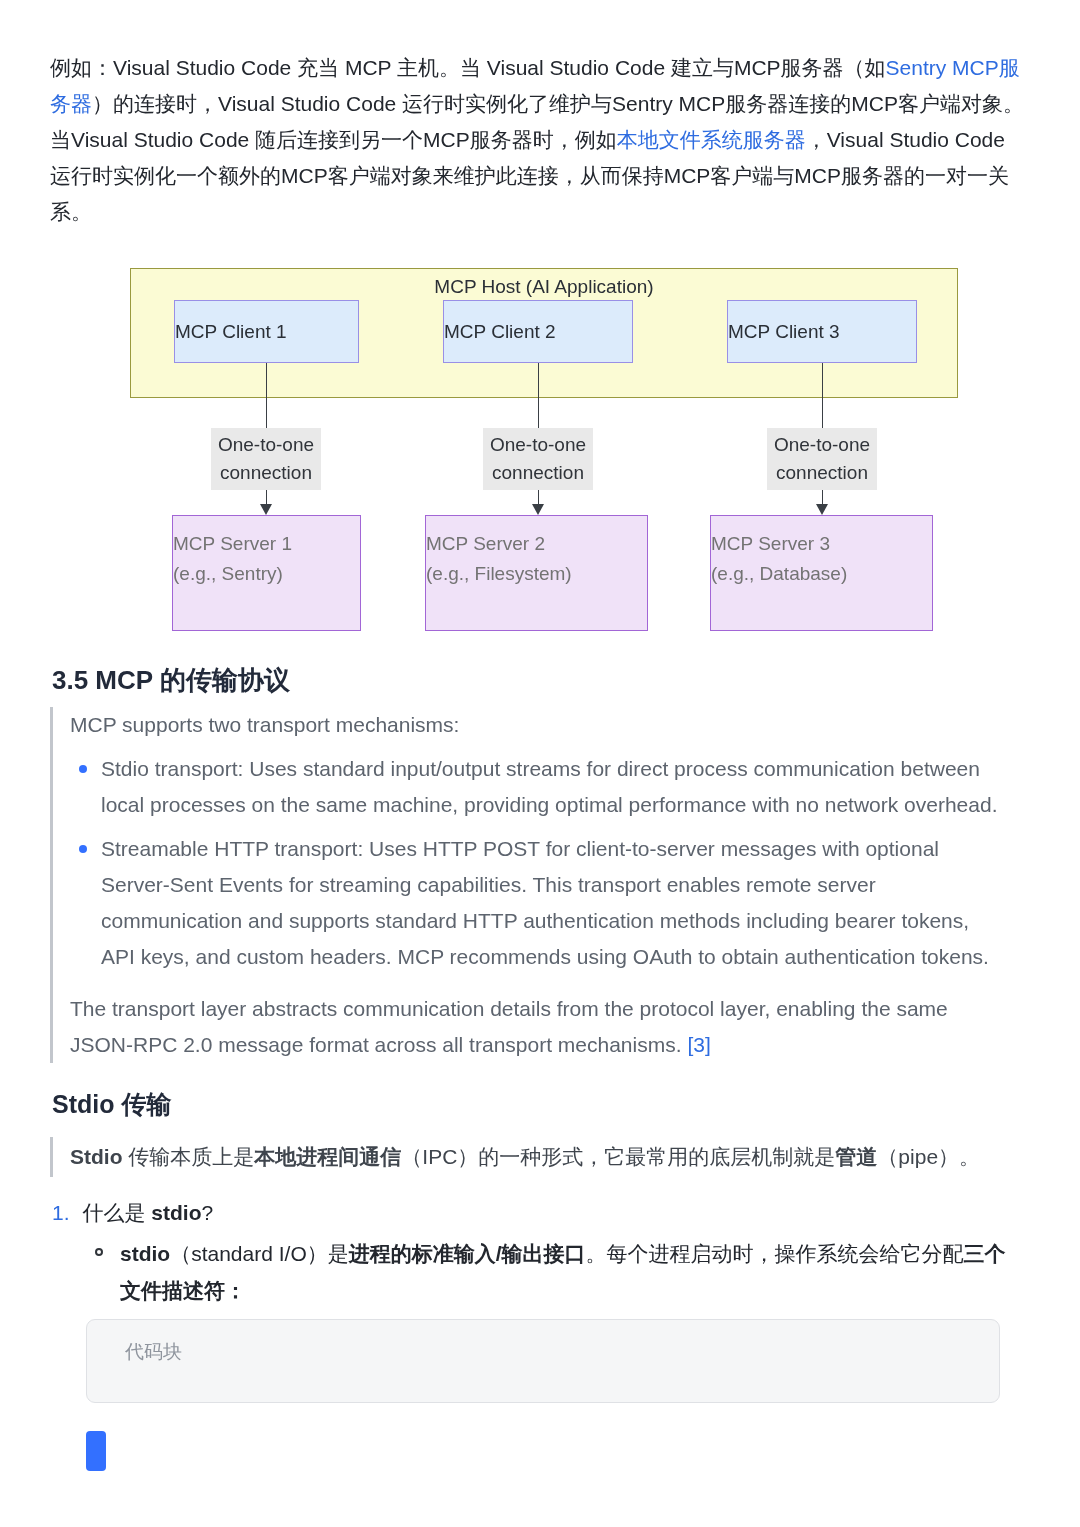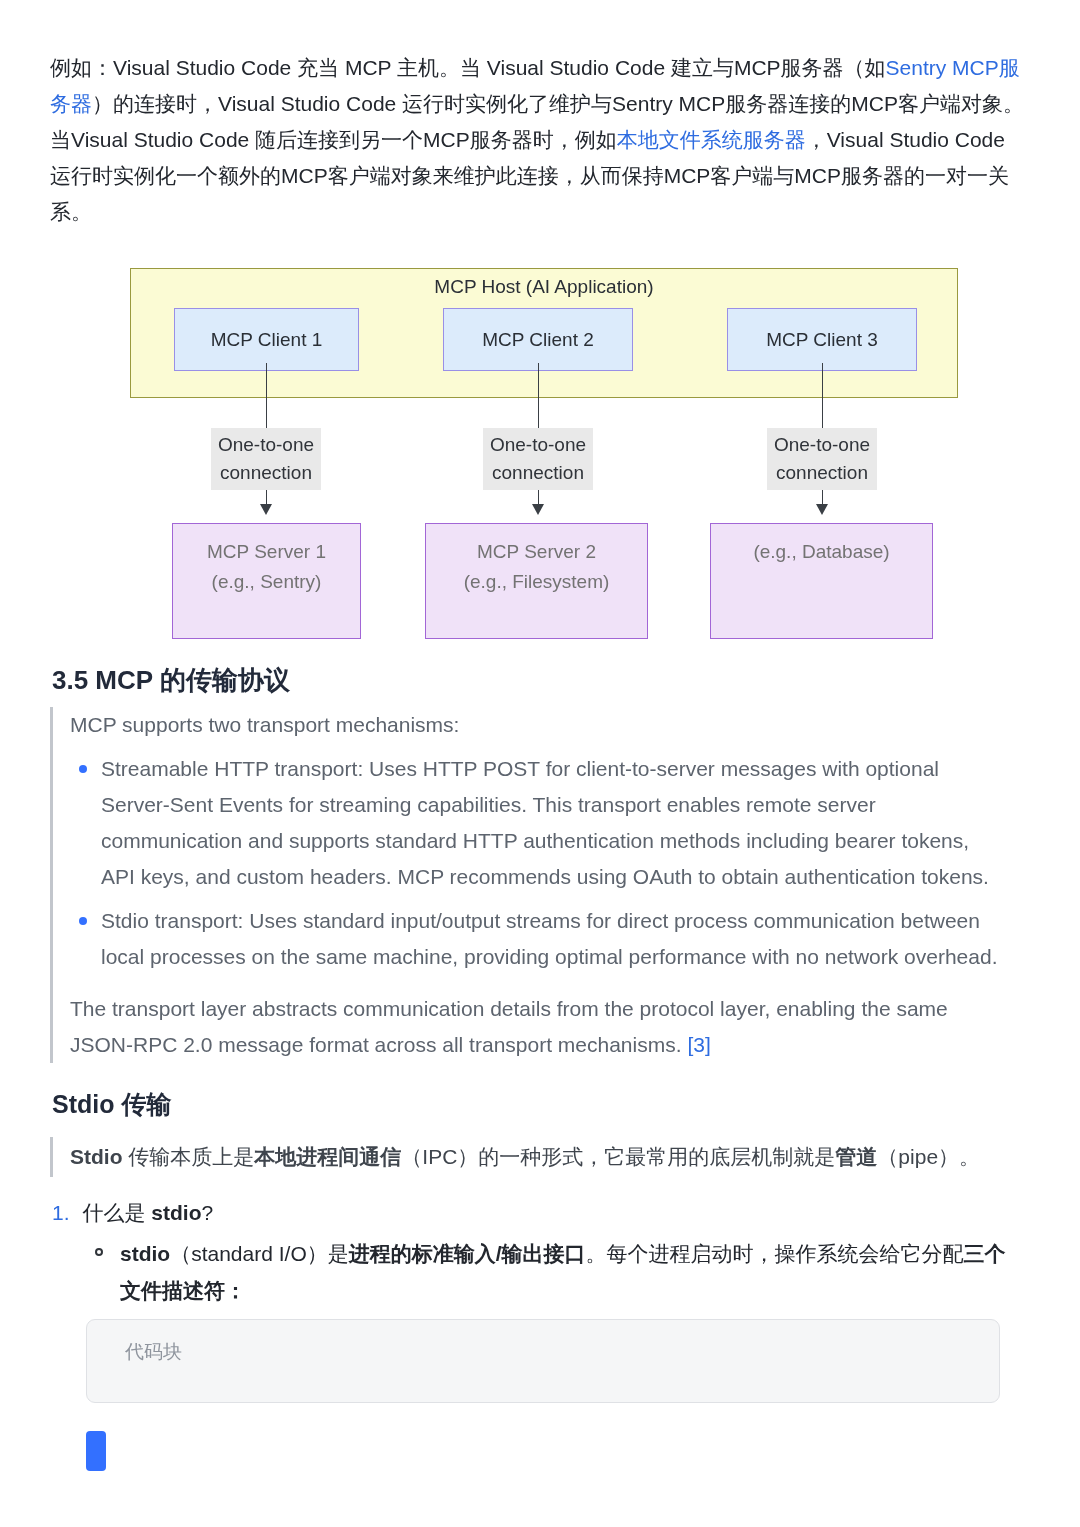--- a/index.html
+++ b/index.html
@@ -39,21 +39,21 @@
   .host {
     position: absolute; left: 0; top: 0;
     width: 828px; height: 130px;
     background: var(--host_fill, #fbfbd4);
     border: 1px solid var(--host_border, #99993f);
   }
   .host-title {
     text-align: center; padding-top: 7px;
     color: #2a2f36;
   }
-  .dbox { position: absolute; text-align: center; margin-top: 8px; }
+  .dbox { position: absolute; text-align: left; }
   .client {
     top: 32px; height: 63px; line-height: 61px;
     background: var(--client_fill, #dcebfb);
     border: 1px solid var(--client_border, #998fe6);
     color: #2a2f36;
   }
   .c1 { left: 44px;  width: 185px; }
   .c2 { left: 313px; width: 190px; }
   .c3 { left: 597px; width: 190px; }
   .vline {
@@ -203,36 +203,37 @@
 
     <div class="dbox server s1">
       <div>MCP Server 1</div>
       <div>(e.g., Sentry)</div>
     </div>
     <div class="dbox server s2">
       <div>MCP Server 2</div>
       <div>(e.g., Filesystem)</div>
     </div>
     <div class="dbox server s3">
+      <div>MCP Server 3</div>
       <div>(e.g., Database)</div>
     </div>
   </div>
 
   <h2 class="sec">3.5 MCP 的传输协议</h2>
 
   <div class="quote">
     <p>MCP supports two transport mechanisms:</p>
     <ul>
       <li>
         <span class="dot"></span>
-        <span>Streamable HTTP transport: Uses HTTP POST for client-to-server messages with optional Server-Sent Events for streaming capabilities. This transport enables remote server communication and supports standard HTTP authentication methods including bearer tokens, API keys, and custom headers. MCP recommends using OAuth to obtain authentication tokens.</span>
+        <span>Stdio transport: Uses standard input/output streams for direct process communication between local processes on the same machine, providing optimal performance with no network overhead.</span>
       </li>
       <li>
         <span class="dot"></span>
-        <span>Stdio transport: Uses standard input/output streams for direct process communication between local processes on the same machine, providing optimal performance with no network overhead.</span>
+        <span>Streamable HTTP transport: Uses HTTP POST for client-to-server messages with optional Server-Sent Events for streaming capabilities. This transport enables remote server communication and supports standard HTTP authentication methods including bearer tokens, API keys, and custom headers. MCP recommends using OAuth to obtain authentication tokens.</span>
       </li>
     </ul>
     <p class="closing">
       <span>The transport layer abstracts communication details from the protocol layer, enabling the same JSON-RPC 2.0 message format across all transport mechanisms. </span><a class="link">[3]</a>
     </p>
   </div>
 
   <h3 class="sec">Stdio 传输</h3>
 
   <div class="quote quote2">

